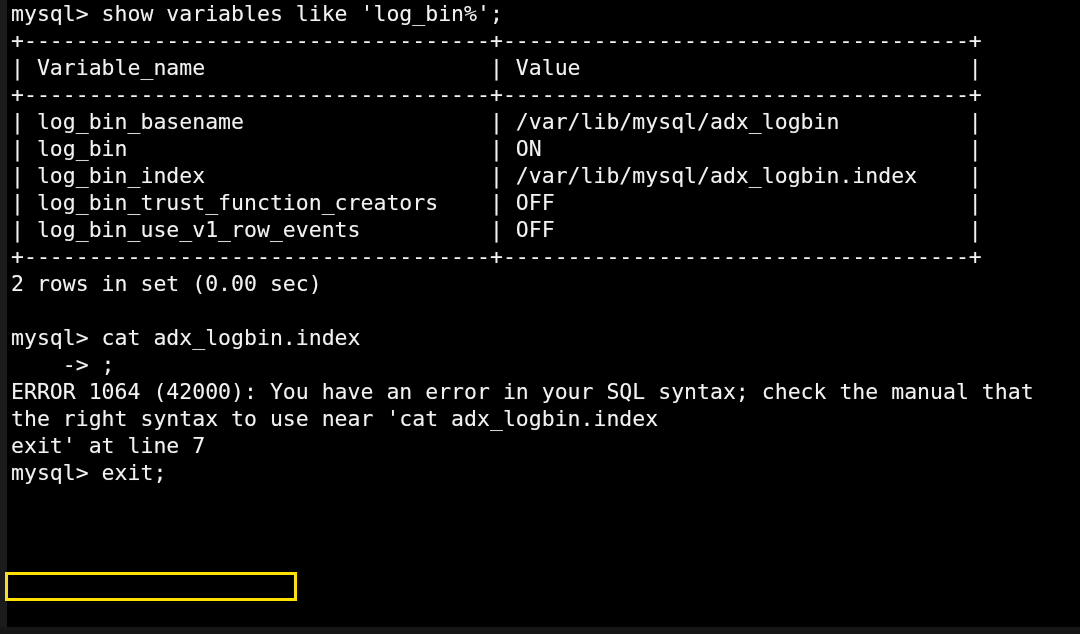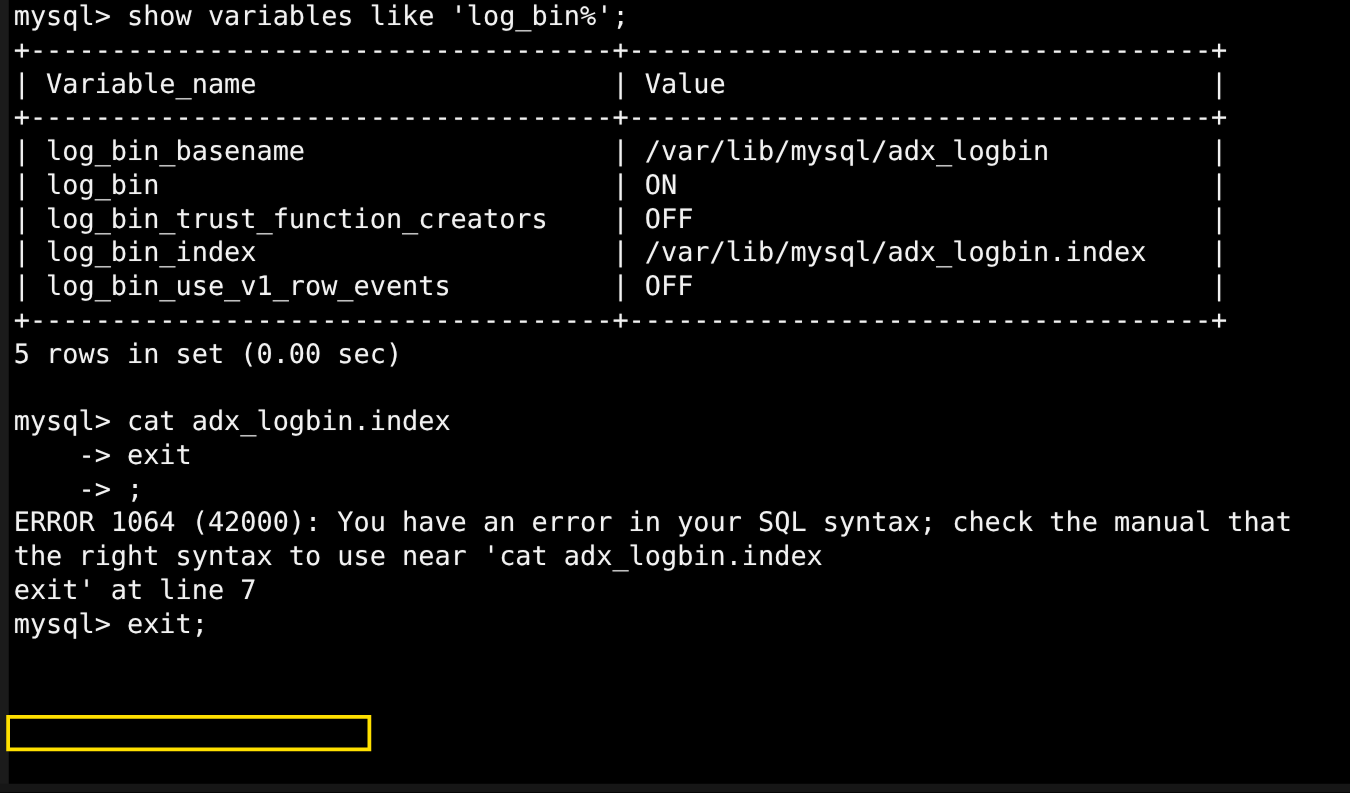--- a/index.html
+++ b/index.html
@@ -74,31 +74,30 @@
   <div class="screen">
 
     <div class="line">mysql&gt; show variables like 'log_bin%';</div>
 
     <div class="line">+------------------------------------+------------------------------------+</div>
     <div class="line">| Variable_name                      | Value                              |</div>
     <div class="line">+------------------------------------+------------------------------------+</div>
 
     <div class="line">| log_bin_basename                   | /var/lib/mysql/adx_logbin          |</div>
     <div class="line">| log_bin                            | ON                                 |</div>
+    <div class="line">| log_bin_index                      | /var/lib/mysql/adx_logbin.index    |</div>
     <div class="line">| log_bin_trust_function_creators    | OFF                                |</div>
-    <div class="line">| log_bin_index                      | /var/lib/mysql/adx_logbin.index    |</div>
     <div class="line">| log_bin_use_v1_row_events          | OFF                                |</div>
 
     <div class="line">+------------------------------------+------------------------------------+</div>
-    <div class="line">5 rows in set (0.00 sec)</div>
+    <div class="line">2 rows in set (0.00 sec)</div>
 
     <div class="line blank"> </div>
 
     <div class="line">mysql&gt; cat adx_logbin.index</div>
-    <div class="line">    -&gt; exit</div>
     <div class="line">    -&gt; ;</div>
 
     <div class="line">ERROR 1064 (42000): You have an error in your SQL syntax; check the manual that</div>
     <div class="line">the right syntax to use near 'cat adx_logbin.index</div>
     <div class="line">exit' at line 7</div>
 
     <div class="line">mysql&gt; exit;</div>
 
 
   </div>

